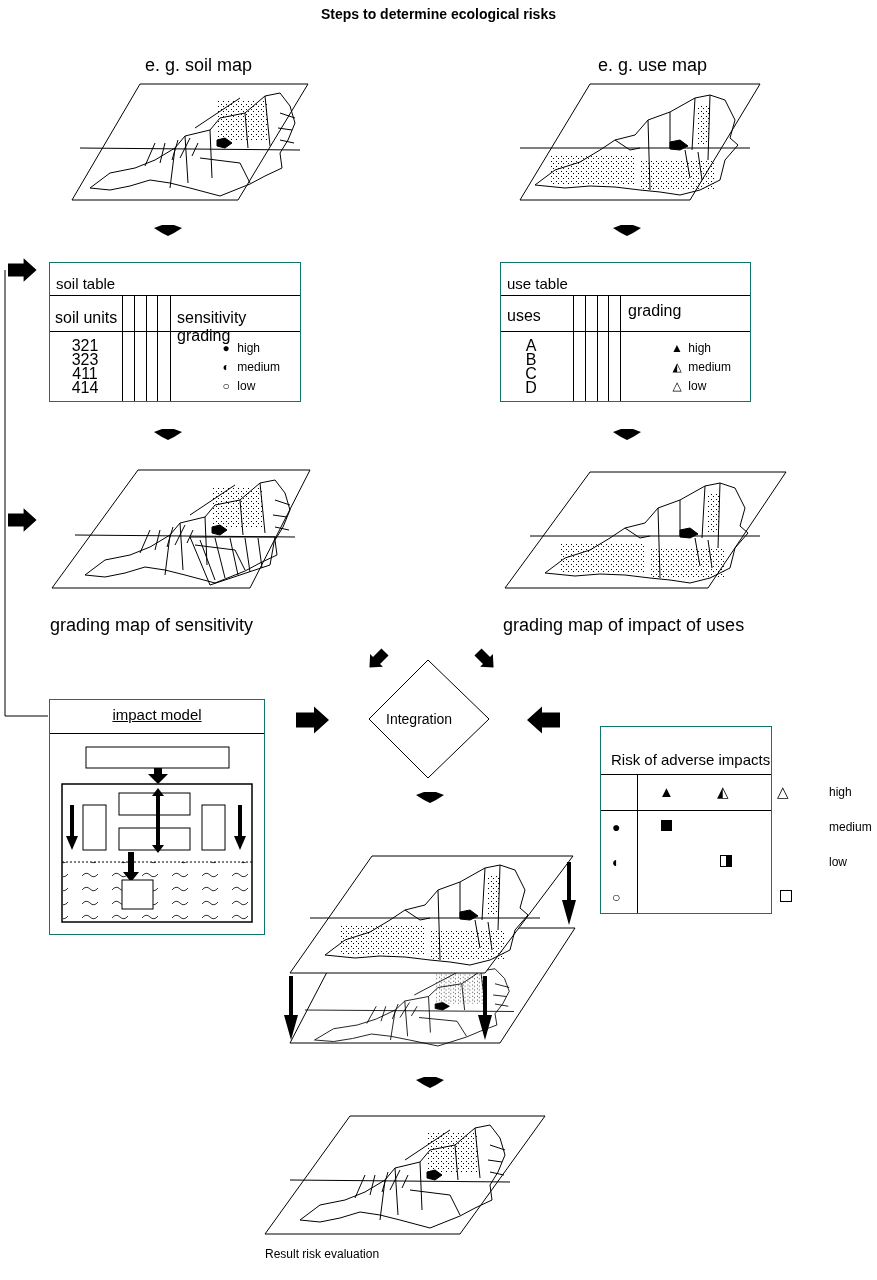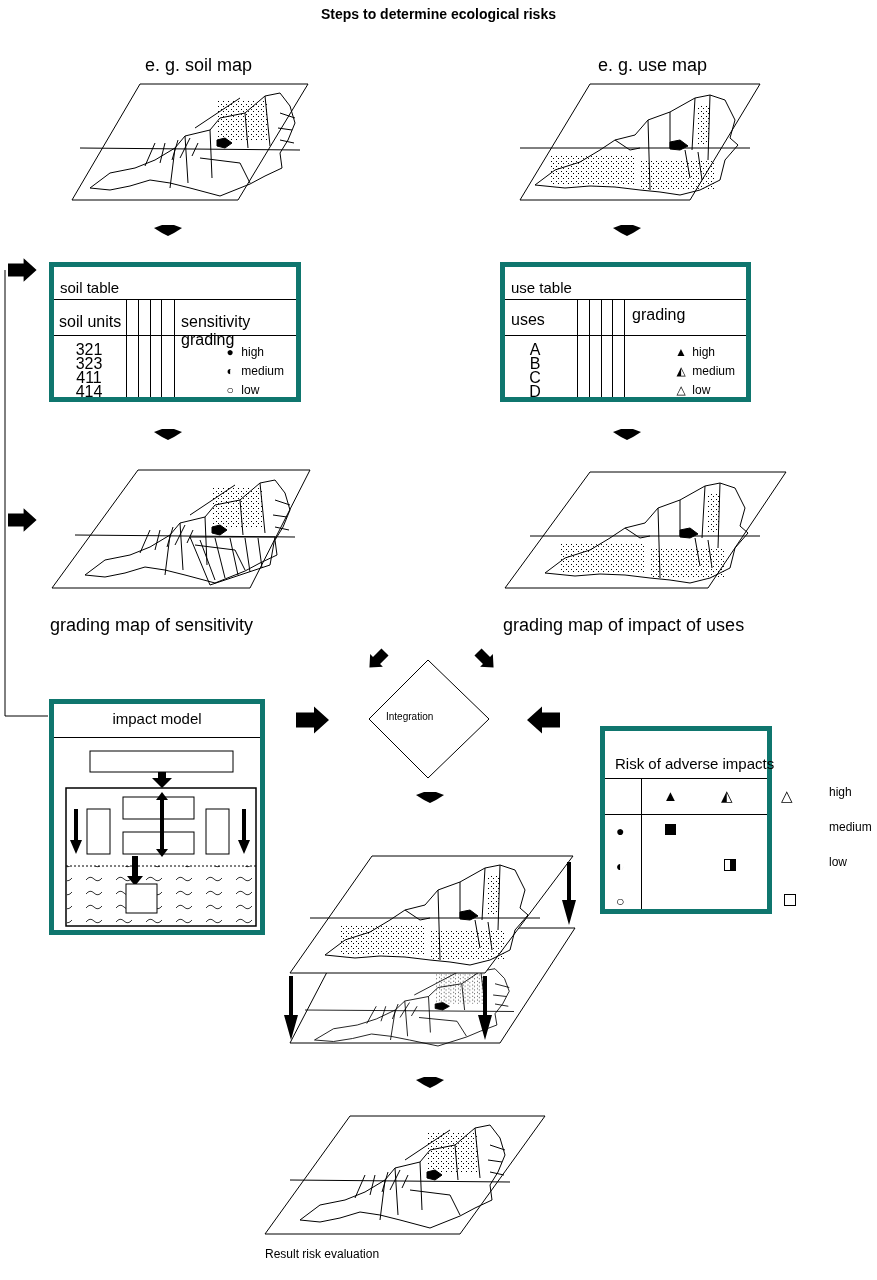--- a/index.html
+++ b/index.html
@@ -3,21 +3,21 @@
 <meta charset="utf-8">
 <style>
   html, body { margin: 0; padding: 0; background: #ffffff; }
   body { width: 877px; height: 1280px; position: relative; overflow: hidden;
          font-family: "Liberation Sans", sans-serif; color: #000; }
   .abs { position: absolute; }
   .title { left: 0; width: 877px; top: 6px; text-align: center; font-weight: bold; font-size: 14px; }
   .cap { font-size: 18px; white-space: nowrap; }
   .small { font-size: 12px; white-space: nowrap; }
   svg { position: absolute; left: 0; top: 0; }
-  .box { position: absolute; border: 5px solid #0f766e; background: #fff; box-sizing: border-box; }
+  .box { position: absolute; border: 1px solid #0f766e; background: #fff; box-sizing: border-box; }
   .tbl-title { position: absolute; left: 6px; font-size: 15px; }
   .tbl-head { position: absolute; font-size: 16px; }
   .tbl-cell { position: absolute; font-size: 16px; line-height: 14px; text-align: center; }
   .leg { position: absolute; font-size: 12px; line-height: 19px; }
   .leg span.sym { display: inline-block; width: 16px; text-align: center; }
 </style>
 </head>
 <body>
 
 <div class="abs title">Steps to determine ecological risks</div>
@@ -208,21 +208,21 @@
     <div>D</div>
   </div>
   <div class="leg" style="left:168px; top:76px;">
     <div><span class="sym">▲</span> <span>high</span></div>
     <div><span class="sym">◭</span> <span>medium</span></div>
     <div><span class="sym">△</span> <span>low</span></div>
   </div>
 </div>
 
 <div class="box" style="left:49px; top:699px; width:216px; height:236px;">
-  <div style="position:absolute; left:0; right:0; top:6px; text-align:center; font-size:15px;">impact model</div>
+  <div style="position:absolute; left:0; right:0; top:6px; text-align:center; font-size:15px;text-decoration:underline;">impact model</div>
   <div style="position:absolute; left:0; right:0; top:33px; border-top:1px solid #000;"></div>
   <svg width="216" height="236" viewBox="0 0 216 236">
     <defs>
       <pattern id="waves" width="30" height="14" patternUnits="userSpaceOnUse">
         <path d="M2 8 Q6 3 10 7 Q14 11 18 6" fill="none" stroke="#000" stroke-width="0.8"></path>
       </pattern>
     </defs>
     <rect x="36" y="47" width="143" height="21" fill="#fff" stroke="#000"></rect>
     <path d="M104 68 L104 74 L98 74 L108 84 L118 74 L112 74 L112 68 Z" fill="#000"></path>
     <rect x="12" y="84" width="190" height="138" fill="#fff" stroke="#000" stroke-width="1.5"></rect>
@@ -233,21 +233,21 @@
     <rect x="33" y="105" width="23" height="45" fill="#fff" stroke="#000"></rect>
     <rect x="152" y="105" width="23" height="45" fill="#fff" stroke="#000"></rect>
     <path d="M102 96 L108 88 L114 96 L110 96 L110 145 L114 145 L108 153 L102 145 L106 145 L106 96 Z" fill="#000"></path>
     <path d="M20 105 L24 105 L24 136 L28 136 L22 150 L16 136 L20 136 Z" fill="#000"></path>
     <path d="M188 105 L192 105 L192 136 L196 136 L190 150 L184 136 L188 136 Z" fill="#000"></path>
     <path d="M78 152 L84 152 L84 172 L89 172 L81 182 L73 172 L78 172 Z" fill="#000"></path>
     <rect x="72" y="180" width="31" height="29" fill="#fff" stroke="#000"></rect>
   </svg>
 </div>
 
-<div class="abs cap" style="left:386px; top:711px; font-size:10px;text-align:center;">Integration</div>
+<div class="abs cap" style="left:386px; top:711px; font-size:14px;text-align:center;">Integration</div>
 
 <div class="box" style="left:600px; top:690px; width:172px; height:188px;margin-top:36px;">
   <div style="position:absolute; left:10px; top:24px; font-size:15px; white-space:nowrap;">Risk of adverse impacts</div>
   <div style="position:absolute; left:0; right:0; top:47px; border-top:1px solid #000;"></div>
   <div style="position:absolute; left:0; right:0; top:83px; border-top:1px solid #000;"></div>
   <div style="position:absolute; left:36px; top:47px; bottom:0; border-left:1px solid #000;"></div>
   <div class="abs" style="left:58px; top:56px; font-size:15px;">▲</div>
   <div class="abs" style="left:116px; top:56px; font-size:15px;">◭</div>
   <div class="abs" style="left:176px; top:56px; font-size:15px;">△</div>
   <div class="abs" style="left:11px; top:92px; font-size:14px;">●</div>

